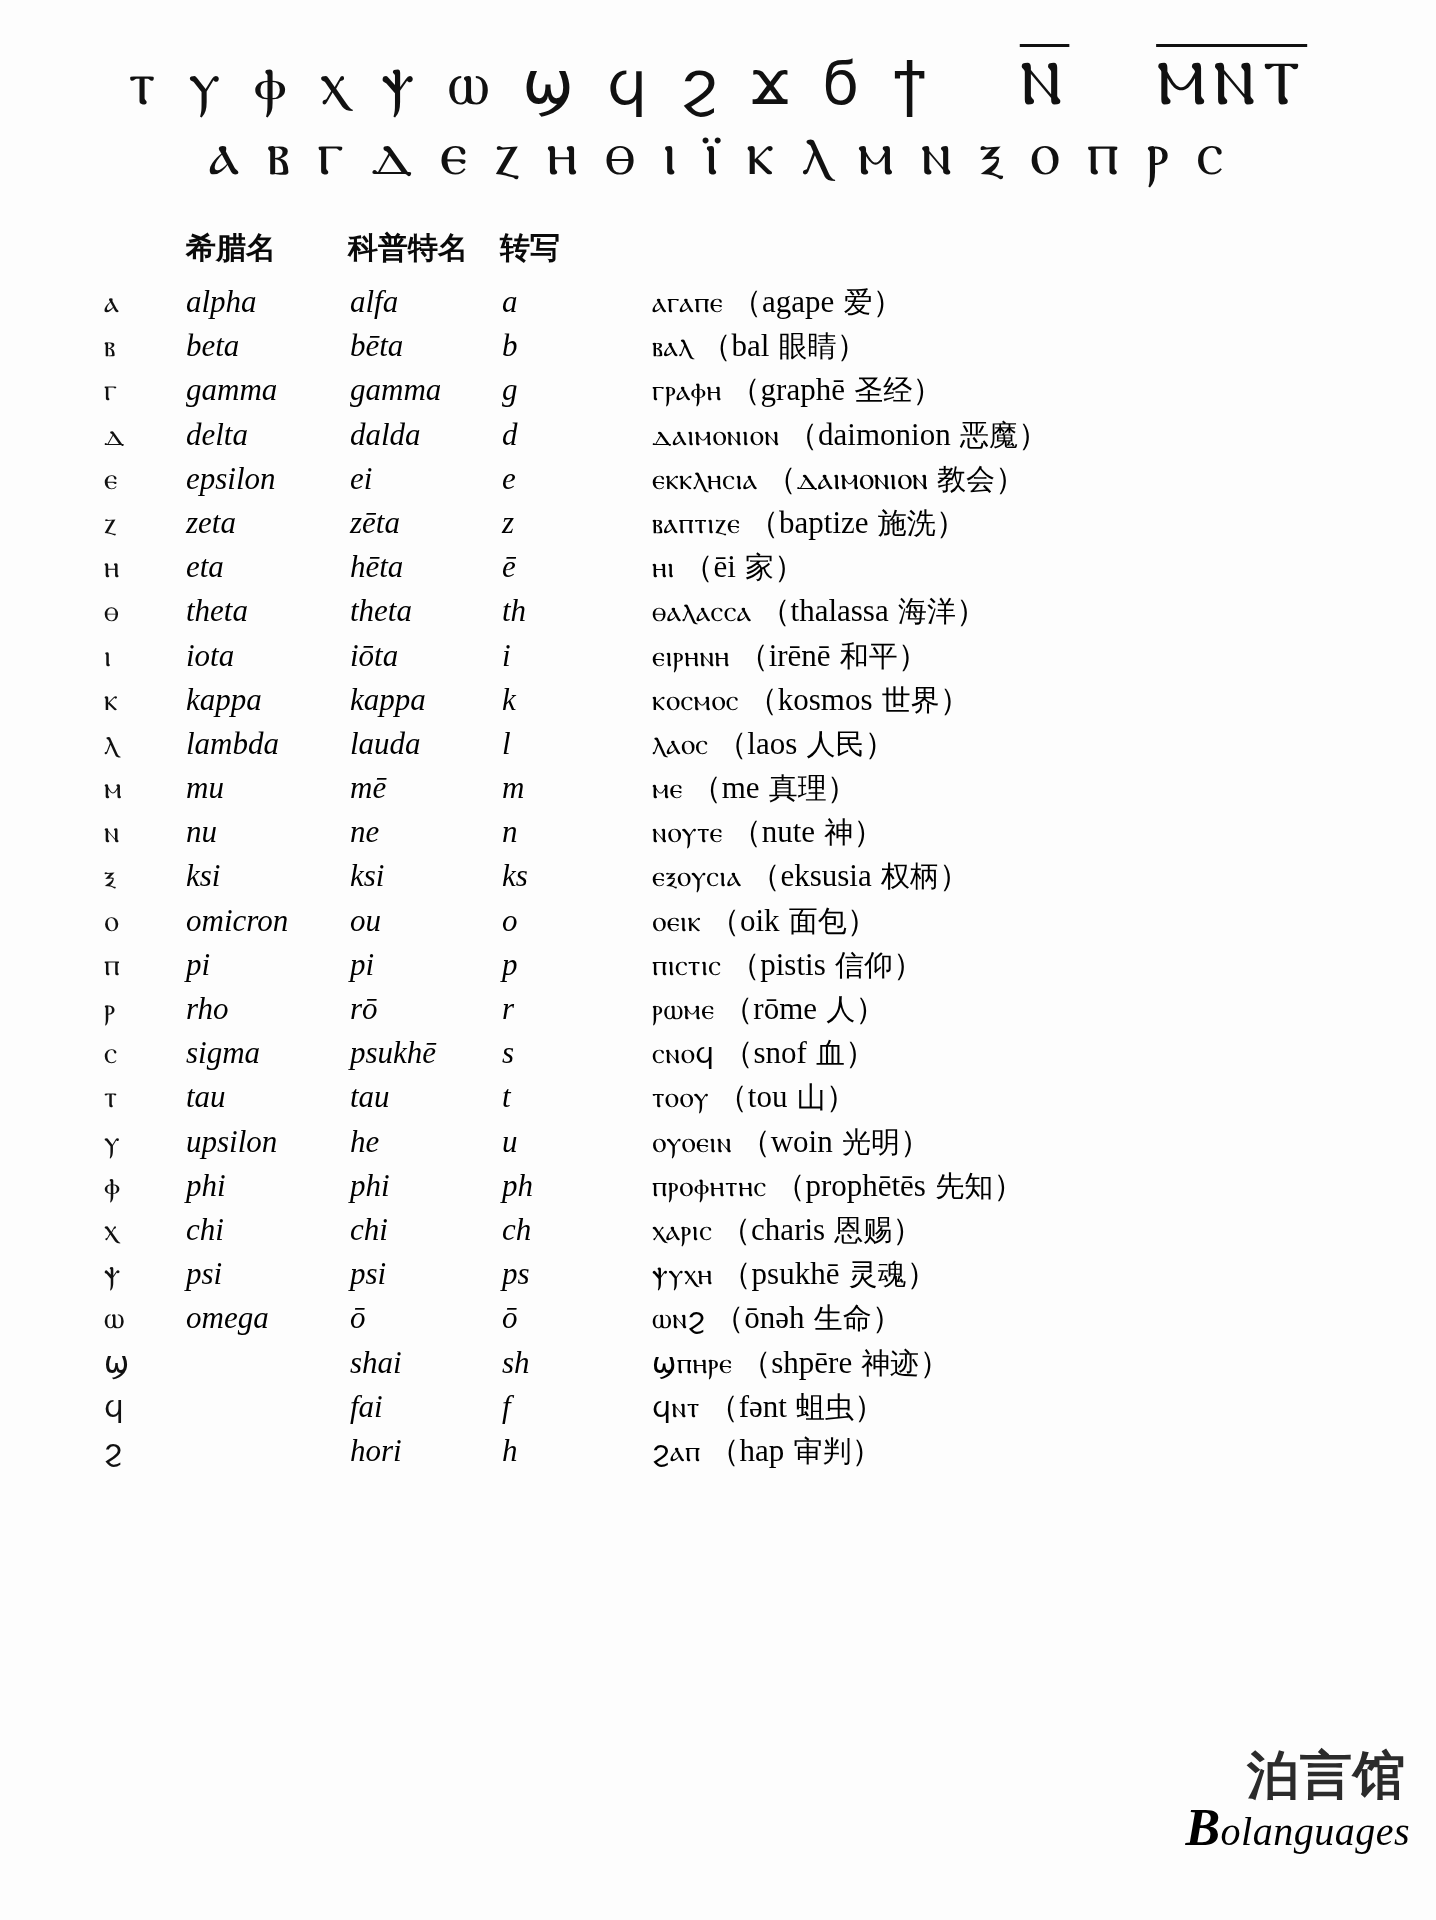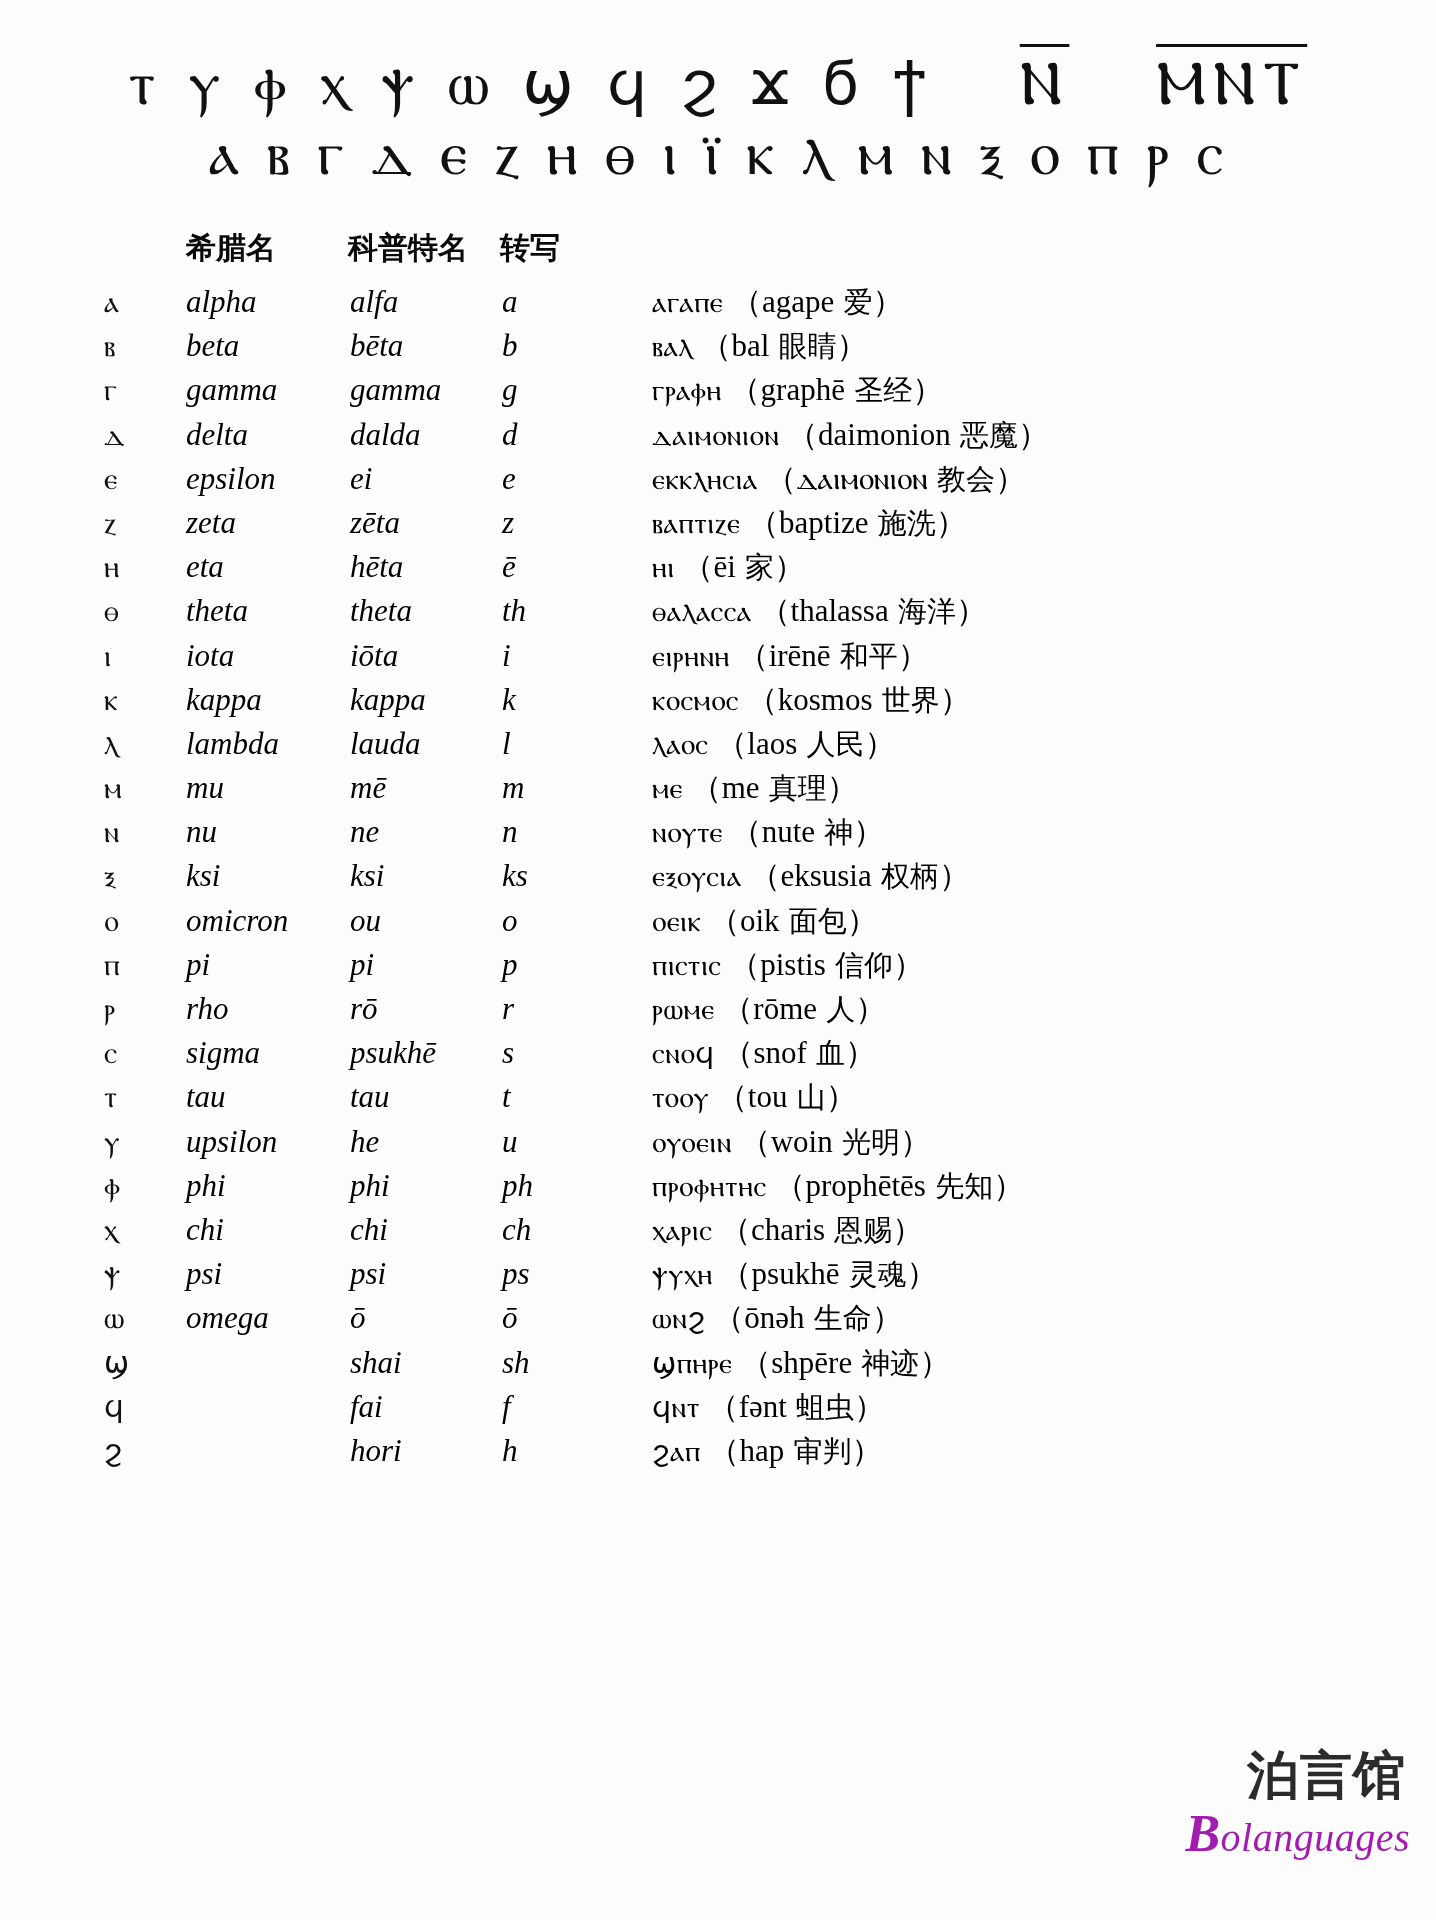--- a/index.html
+++ b/index.html
@@ -140,22 +140,22 @@
     font-weight: 700;
     color: #2b2b2b;
     letter-spacing: 1px;
     line-height: 60px;
     padding-right: 4px;
   }
   .wm-en {
     font-family: "Liberation Serif", "DejaVu Serif", serif;
     font-style: italic;
     font-size: 40px;
-    color: #a21caf;
-    line-height: 56px;
+    color: #000000;
+    line-height: 44px;
     letter-spacing: 0.5px;
     white-space: nowrap;
   }
   .wm-en .wm-cap {
     font-size: 52px;
     font-weight: 700;
   }
 </style>
 </head>
 <body>

